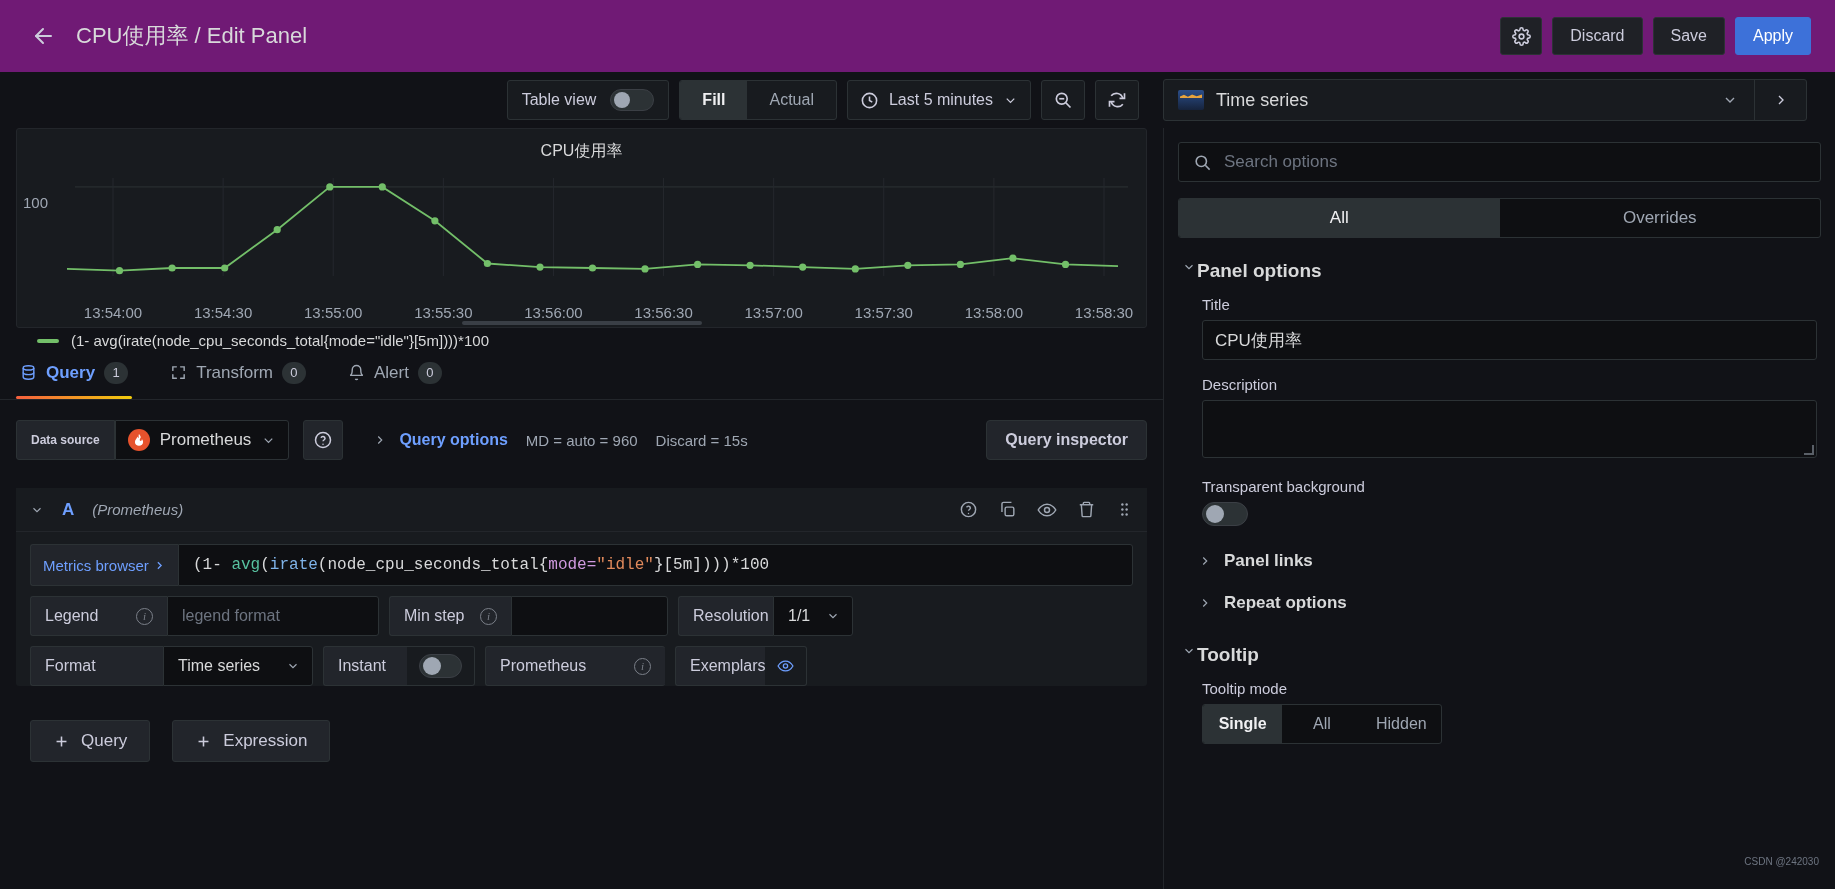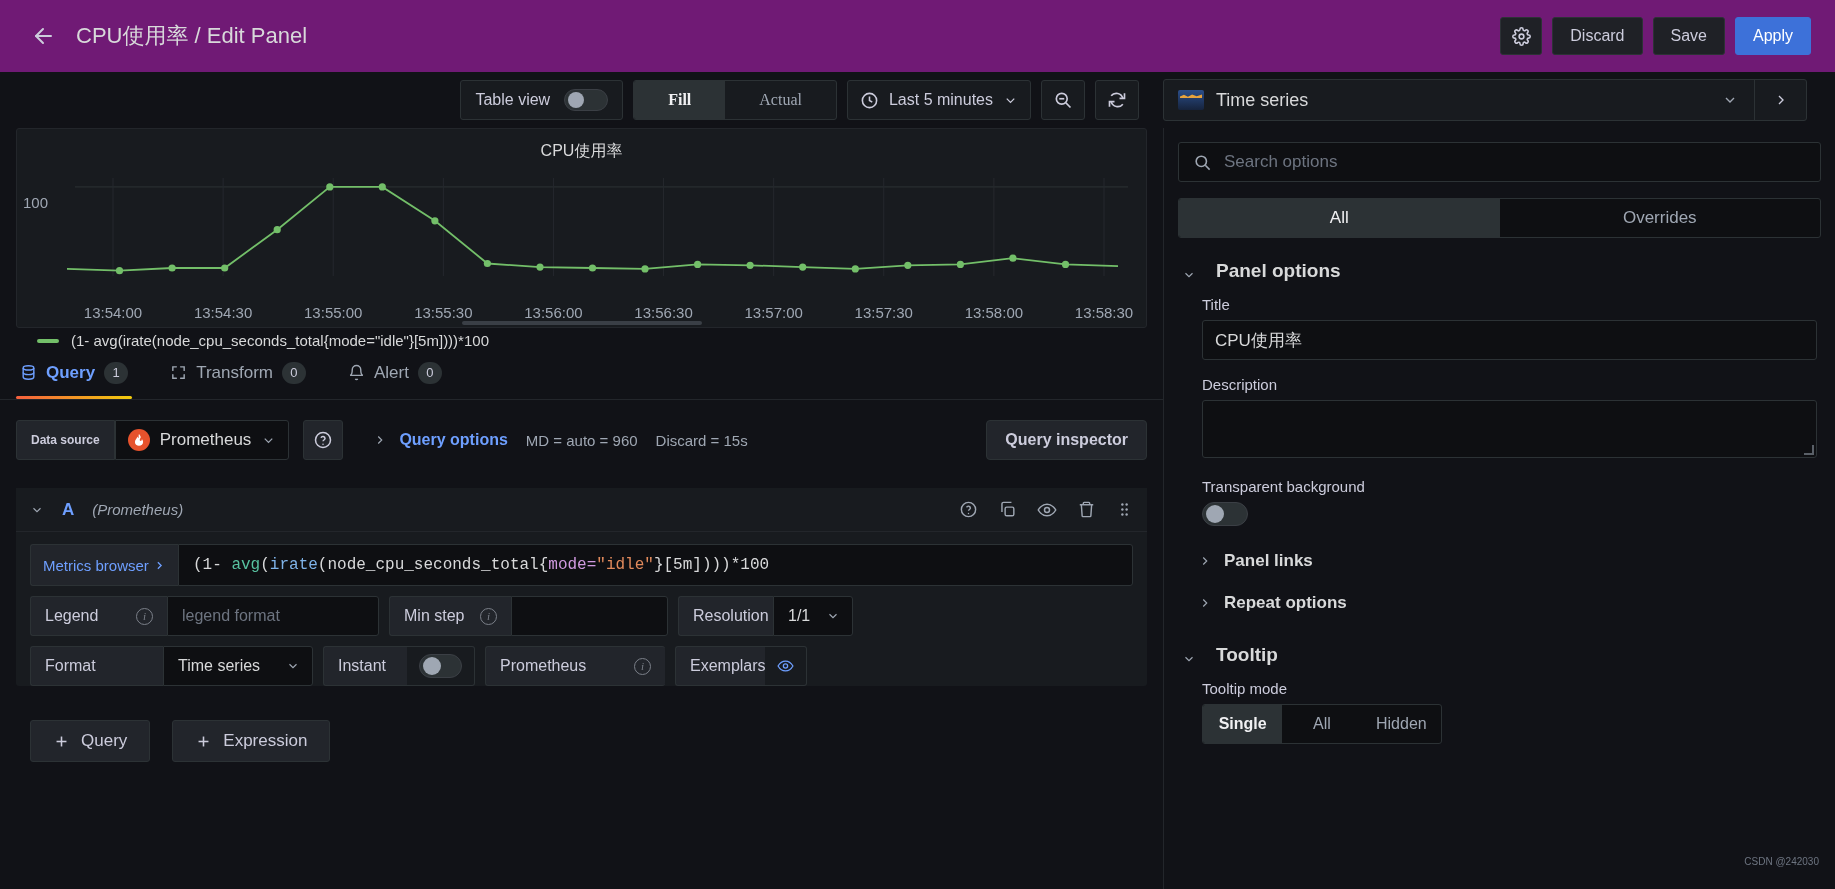--- a/index.html
+++ b/index.html
@@ -49,22 +49,22 @@
   .switch {
     width: 44px; height: 22px; border-radius: 11px; background: #2c3235;
     position: relative; cursor: pointer; border: 1px solid #3b3f45;
   }
   .switch .knob {
     position: absolute; top: 2px; left: 3px; width: 16px; height: 16px;
     border-radius: 50%; background: #9fa7b3;
   }
   .seg { display: flex; height: 40px; border: 1px solid #2c3235; border-radius: 3px; overflow: hidden; background: #181b1f;}
   .seg-item {
-    padding: 0 34px; display: flex; align-items: center; font-size: 16px;
-    color: #9fa7b3; cursor: pointer; font-family: Liberation Serif, serif;
+    padding: 0 22px; display: flex; align-items: center; font-size: 16px;
+    color: #9fa7b3; cursor: pointer;
   }
   .seg-item.active { background: #2c3235; color: #f0f0f2; font-weight: 600; }
   .time-picker {
     display: flex; align-items: center; gap: 10px; height: 40px;
     padding: 0 12px; border: 1px solid #2c3235; border-radius: 3px; background: #181b1f;
     font-size: 16px; color: #ccccdc; cursor: pointer;
   }
   .icon-btn {
     width: 44px; height: 40px; display: flex; align-items: center; justify-content: center;
     border: 1px solid #2c3235; border-radius: 3px; background: #181b1f; cursor: pointer;
@@ -265,21 +265,21 @@
     margin: 16px 14px 0 14px; display: flex; border: 1px solid #2c3235;
     border-radius: 3px; overflow: hidden; background: #0e0f12;
   }
   .ao-tab {
     flex: 1; height: 38px; display: flex; align-items: center; justify-content: center;
     font-size: 17px; color: #9fa7b3; cursor: pointer;
   }
   .ao-tab.active { background: #2c3235; color: #f0f0f2; }
   .opt-scroll { flex: 1; overflow: hidden; padding-top: 8px; }
   .opt-group-head {
-    display: flex; align-items: flex-end; gap: 20px; padding: 14px 6px 10px 18px;
+    display: flex; align-items: flex-start; gap: 1px; padding: 14px 6px 10px 18px;
     cursor: pointer;
   }
   .opt-group-title { font-size: 19px; color: #d8d9da; font-weight: 600; }
   .opt-field { padding: 4px 18px 0 38px; }
   .opt-field-label { font-size: 15px; color: #ccccdc; margin-bottom: 7px; }
   .opt-input {
     width: 100%; height: 40px; background: #0e0f12; border: 1px solid #2c3235;
     border-radius: 3px; padding: 0 12px; display: flex; align-items: center;
     font-size: 17px; color: #d8d9da;
   }

